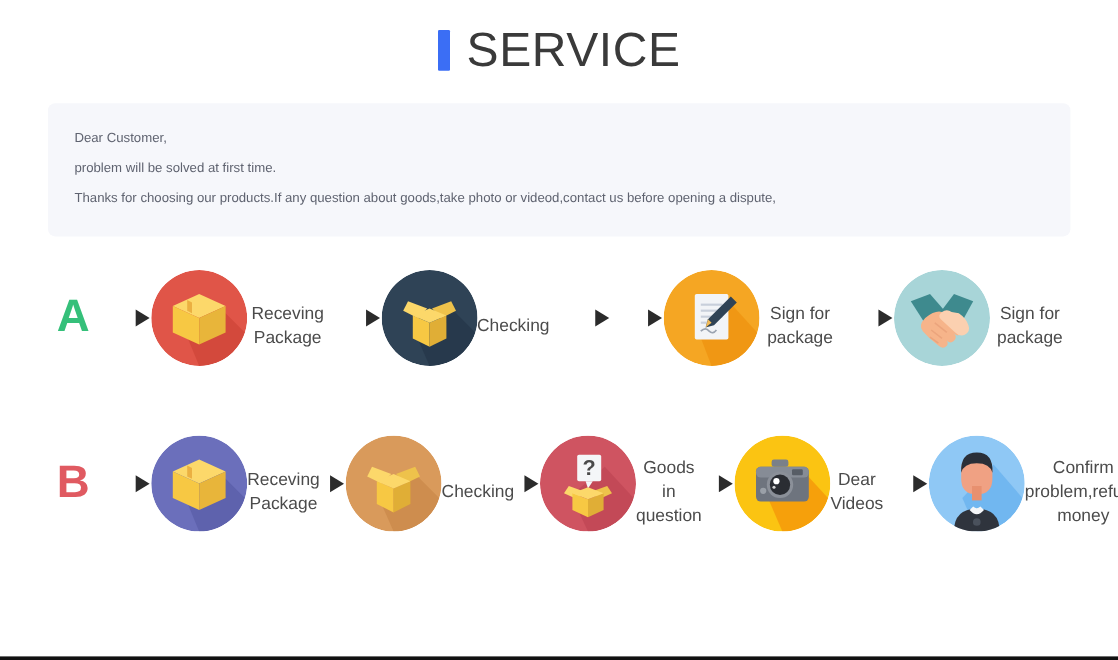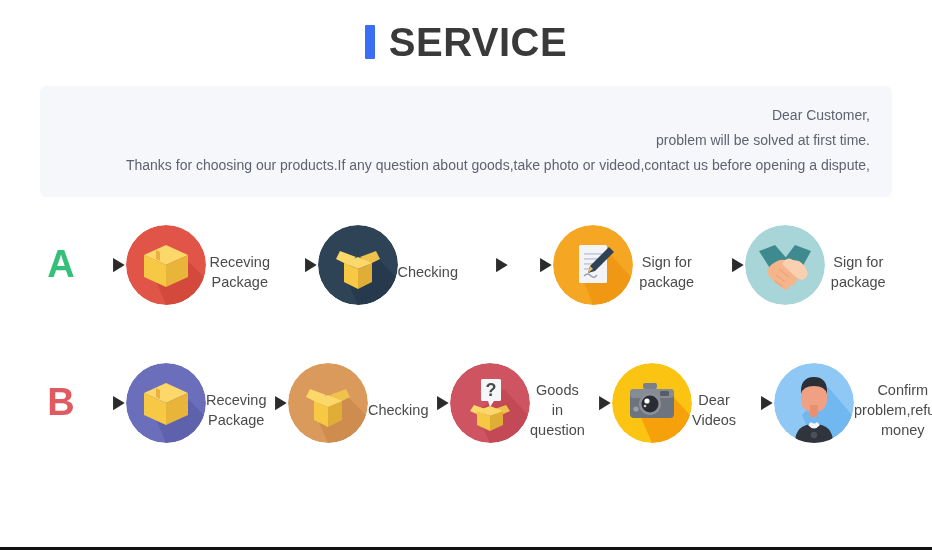--- a/index.html
+++ b/index.html
@@ -31,40 +31,39 @@
   }
   .title-bar {
     width: 10px;
     height: 34px;
     background: #3b6ef5;
     border-radius: 1px;
     display: block;
   }
   .title-text {
     font-size: 40px;
-    font-weight: bold;
+    font-weight: normal;
     color: #3a3a3a;
     letter-spacing: 0.5px;
     line-height: 1;
   }
 
   
   .notice {
     margin: 28px 40px 0 40px;
     background: #f6f7fb;
     border-radius: 6px;
     padding: 17px 22px 19px 22px;
     box-sizing: border-box;
   }
   .notice-line {
-    font-size: 14px;
+    font-size: 11px;
     color: #5f6370;
     line-height: 25px;
     white-space: nowrap;
-    text-align: right;
   }
 
   
   .flow-row {
     display: flex;
     align-items: flex-start;
     margin: 0 40px;
     padding-top: 16px;
   }
   .row-letter {

